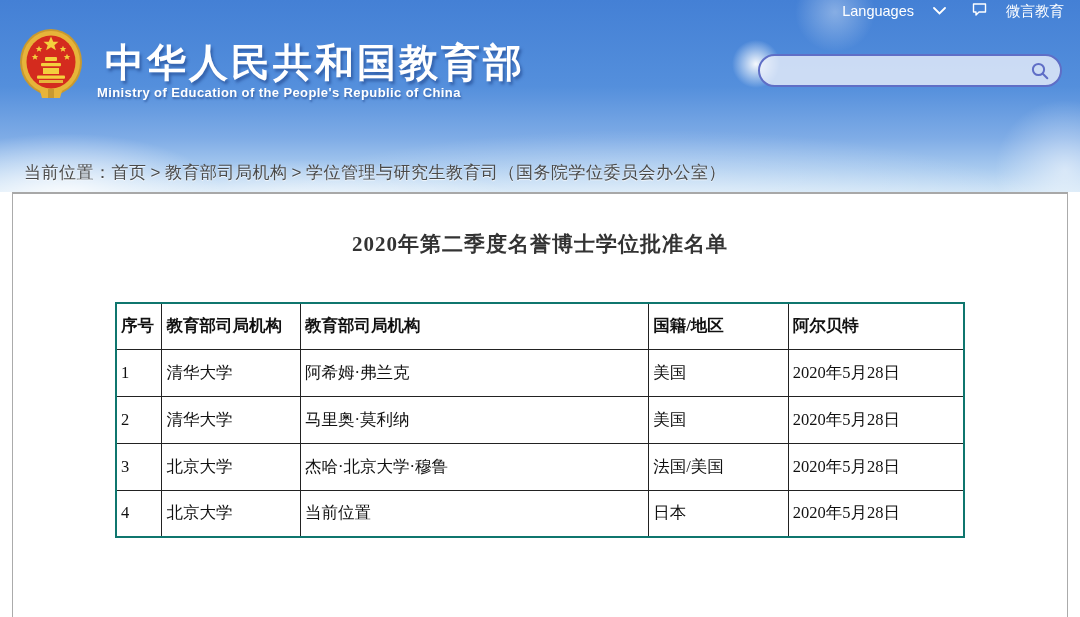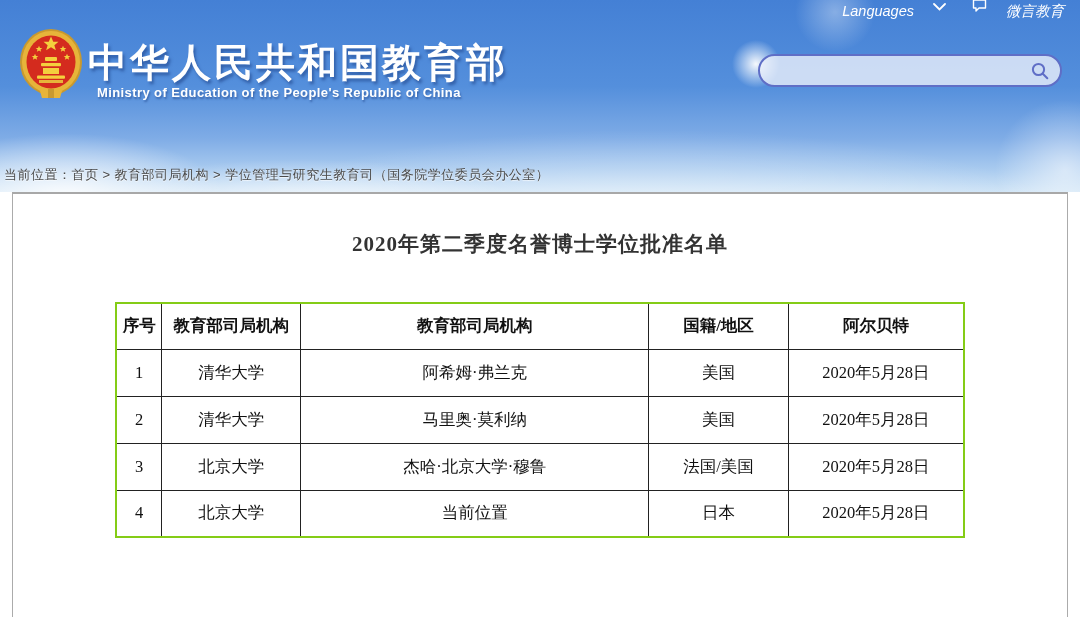--- a/index.html
+++ b/index.html
@@ -23,60 +23,60 @@
       radial-gradient(circle 70px at 1065px 170px, rgba(255,255,255,0.55), rgba(255,255,255,0) 100%),
       radial-gradient(circle 40px at 835px 12px, rgba(255,255,255,0.35), rgba(255,255,255,0) 100%),
       linear-gradient(180deg, #4480d5 0%, #548fdc 45%, #7face6 72%, #a8caef 88%, #cde3f6 100%);
   }
 
   
   .emblem { position: absolute; left: 18px; top: 27px; width: 66px; height: 74px; }
 
   
   .site-title {
-    position: absolute; left: 88px; top: 36px;
+    position: absolute; left: 105px; top: 36px;
     color: #ffffff; font-size: 39px; font-weight: bold; letter-spacing: 3px;
     text-shadow: 2px 3px 3px rgba(25,60,130,0.55);
     white-space: nowrap;
   }
   .site-subtitle {
     position: absolute; left: 97px; top: 85px;
     color: #ffffff; font-size: 13px; font-weight: bold; letter-spacing: 0.4px;
     text-shadow: 1px 2px 2px rgba(25,60,130,0.55);
     white-space: nowrap;
   }
 
   
   .top-links {
     position: absolute; top: 0; right: 16px;
     display: flex; align-items: center; gap: 26px;
     color: #ffffff; font-size: 14.5px; height: 22px;
   }
-  .top-link { display: flex; gap: 19px; color: #ffffff; text-decoration: none; cursor: pointer; font-style: italic; }
+  .top-link { display: flex; align-items: center; gap: 19px; color: #ffffff; text-decoration: none; cursor: pointer; }
   .chev { width: 13px; height: 8px; display: inline-block; }
   .bubble { width: 15px; height: 13px; display: inline-block; margin-top: -3px; }
 
   
   .search-box {
     position: absolute; top: 54px; right: 18px;
     width: 304px; height: 33px;
     border: 2px solid #5f6ec6; border-radius: 17px;
     background: rgba(238,242,251,0.78);
     display: flex; align-items: center; padding: 0 10px 0 14px;
   }
   .search-box input {
     flex: 1; border: none; outline: none; background: transparent;
     font-size: 14px; color: #333; height: 100%;
   }
   .search-icon { width: 20px; height: 20px; cursor: pointer; }
 
   
   .breadcrumb {
-    position: absolute; left: 4px; bottom: 8px;
-    font-size: 13px; color: #4a4a4a; letter-spacing: 0.5px;
+    position: absolute; left: 24px; bottom: 8px;
+    font-size: 17px; color: #4a4a4a; letter-spacing: 0.5px;
     text-shadow: 0 1px 1px rgba(255,255,255,0.8);
     text-align: center;
   }
   .breadcrumb a { color: #4a4a4a; text-decoration: none; cursor: pointer; }
   .crumb-sep { margin: 0 4px; }
 
   
   .panel {
     position: absolute; left: 12px; top: 192px;
     width: 1056px; height: 430px;
@@ -95,22 +95,22 @@
   }
 
   
   table.approval {
     width: 850px;
     margin: 44px auto 0 auto;
     border-collapse: collapse;
     font-family: "Liberation Serif", serif;
     font-size: 16.5px;
     color: #111111;
-    text-align: center;
-    border: 2px solid #84cc16;
+    text-align: left;
+    border: 2px solid #0f766e;
   }
   table.approval th, table.approval td {
     border: 1px solid #222222;
     padding: 0 4px;
   }
   table.approval th { height: 46px; font-weight: bold; font-size: 16.5px; }
   table.approval td { height: 47px; font-weight: normal; }
 </style>
 </head>
 <body>

